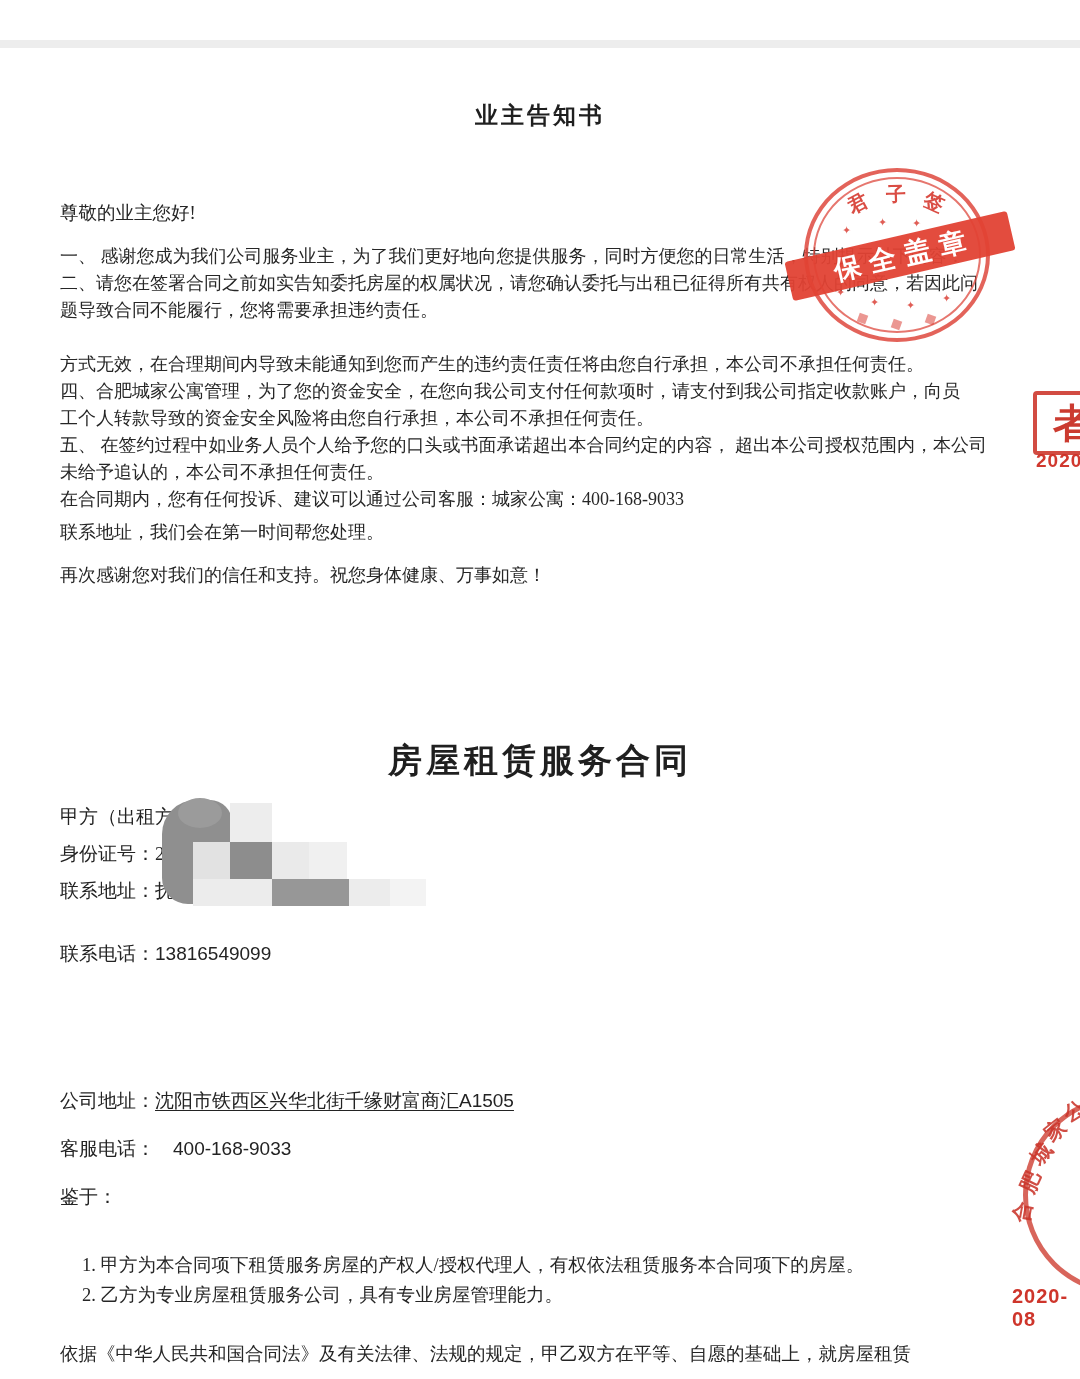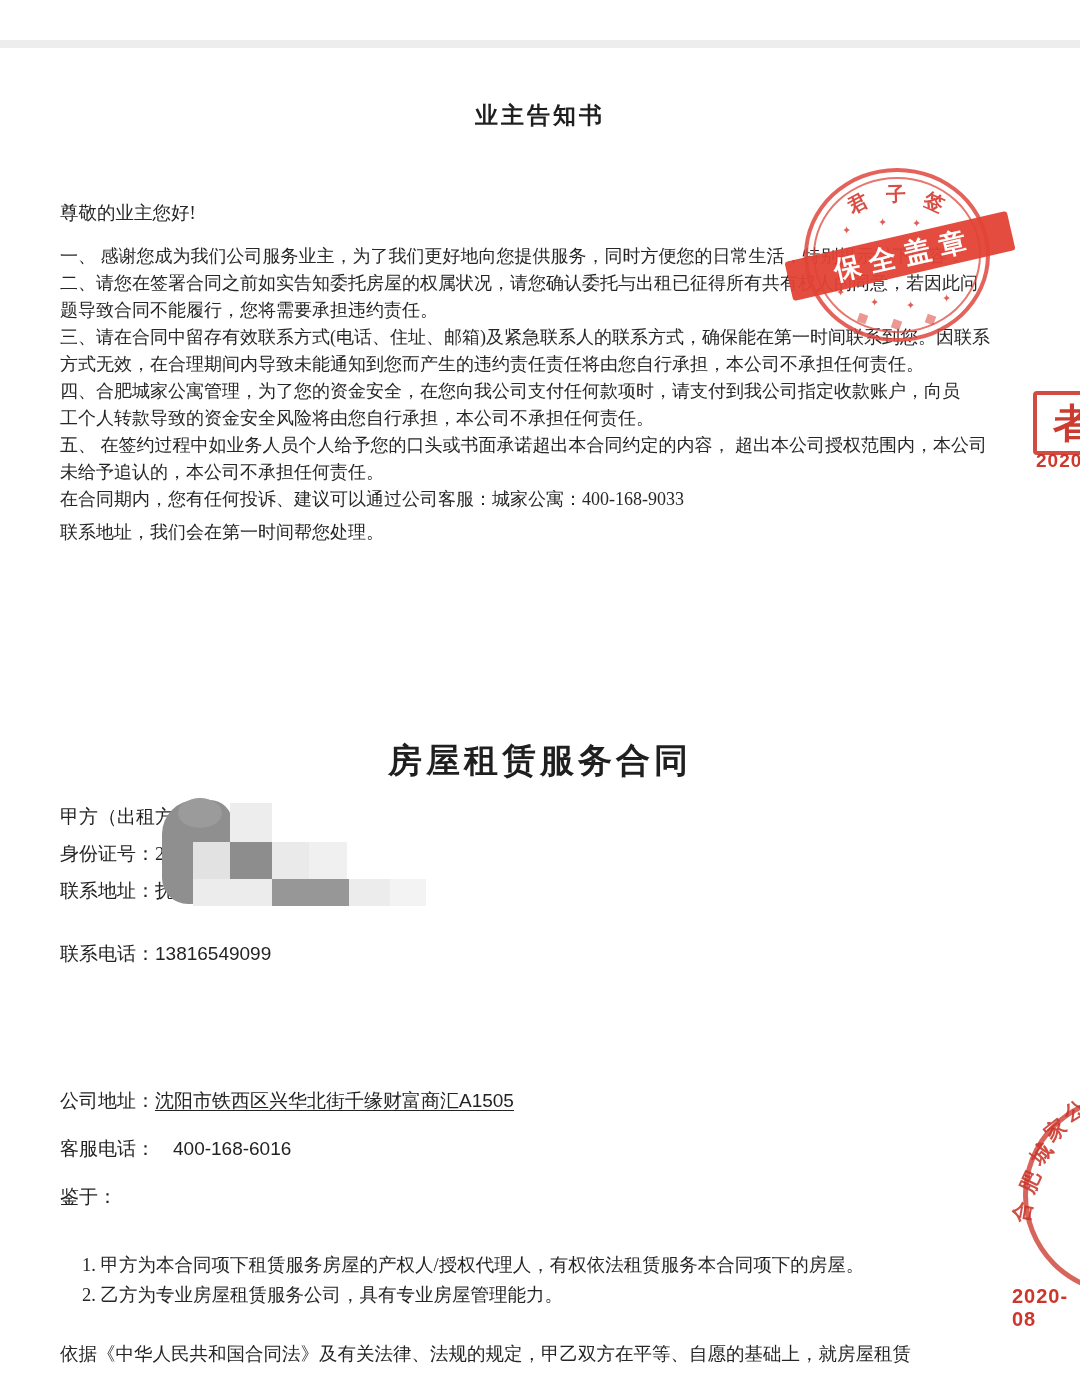--- a/index.html
+++ b/index.html
@@ -63,29 +63,29 @@
 
   <div class="topbar"></div>
 
   <div class="abs doc-title" style="top:60px;">业主告知书</div>
 
   <div class="abs body-line" style="top:160px;font-size:18.5px;">尊敬的业主您好!</div>
 
   <div class="abs body-line" style="top:203px;">一、 感谢您成为我们公司服务业主，为了我们更好地向您提供服务，同时方便您的日常生活，特别提示以下内容：</div>
   <div class="abs body-line" style="top:230px;">二、请您在签署合同之前如实告知委托房屋的权属状况，请您确认委托与出租已征得所有共有权人的同意，若因此问</div>
   <div class="abs body-line" style="top:257px;">题导致合同不能履行，您将需要承担违约责任。</div>
-  <div class="abs body-line" style="top:284px;">三、请在合同中留存有效联系方式(电话、住址、邮箱)及紧急联系人的联系方式，确保能在第一时间联系到您。因联系</div>
   <div class="abs body-line" style="top:311px;">方式无效，在合理期间内导致未能通知到您而产生的违约责任责任将由您自行承担，本公司不承担任何责任。</div>
   <div class="abs body-line" style="top:338px;">四、合肥城家公寓管理，为了您的资金安全，在您向我公司支付任何款项时，请支付到我公司指定收款账户，向员</div>
   <div class="abs body-line" style="top:365px;">工个人转款导致的资金安全风险将由您自行承担，本公司不承担任何责任。</div>
   <div class="abs body-line" style="top:392px;">五、 在签约过程中如业务人员个人给予您的口头或书面承诺超出本合同约定的内容， 超出本公司授权范围内，本公司</div>
   <div class="abs body-line" style="top:419px;">未给予追认的，本公司不承担任何责任。</div>
   <div class="abs body-line" style="top:446px;text-align:right;">在合同期内，您有任何投诉、建议可以通过公司客服：城家公寓：400-168-9033</div>
 
   <div class="abs body-line" style="top:479px;">联系地址，我们会在第一时间帮您处理。</div>
+  <div class="abs body-line" style="top:522px;">再次感谢您对我们的信任和支持。祝您身体健康、万事如意！</div>
 
   <div class="abs doc-title2" style="top:698px;">房屋租赁服务合同</div>
 
   <div class="abs label-line" style="top:764px;">甲方（出租方）</div>
 
   <div class="abs label-line" style="top:801px;font-family:Liberation Serif, serif;">
     <span>身份证号：</span><span>2</span>
   </div>
 
   <div class="abs label-line" style="top:838px;">
@@ -109,21 +109,21 @@
   <div class="abs label-line" style="top:901px;">
     <span>联系电话：</span><span class="num">13816549099</span>
   </div>
 
 
   <div class="abs label-line" style="top:1048px;">
     <span>公司地址：</span><span class="uline"><span>沈阳市铁西区兴华北街千缘财富商汇</span><span class="num">A1505</span></span>
   </div>
 
   <div class="abs label-line" style="top:1096px;">
-    <span>客服电话：</span><span style="display:inline-block;width:18px;"></span><span class="num">400-168-6016</span>
+    <span>客服电话：</span><span style="display:inline-block;width:18px;"></span><span class="num">400-168-9033</span>
   </div>
 
   <div class="abs label-line" style="top:1144px;">鉴于：</div>
 
   <div class="abs body-line" style="left:82px;top:1212px;font-size:18.5px;">
     <span>1.</span>&nbsp;<span>甲方为本合同项下租赁服务房屋的产权人/授权代理人，有权依法租赁服务本合同项下的房屋。</span>
   </div>
   <div class="abs body-line" style="left:82px;top:1242px;font-size:18.5px;">
     <span>2.</span>&nbsp;<span>乙方为专业房屋租赁服务公司，具有专业房屋管理能力。</span>
   </div>

